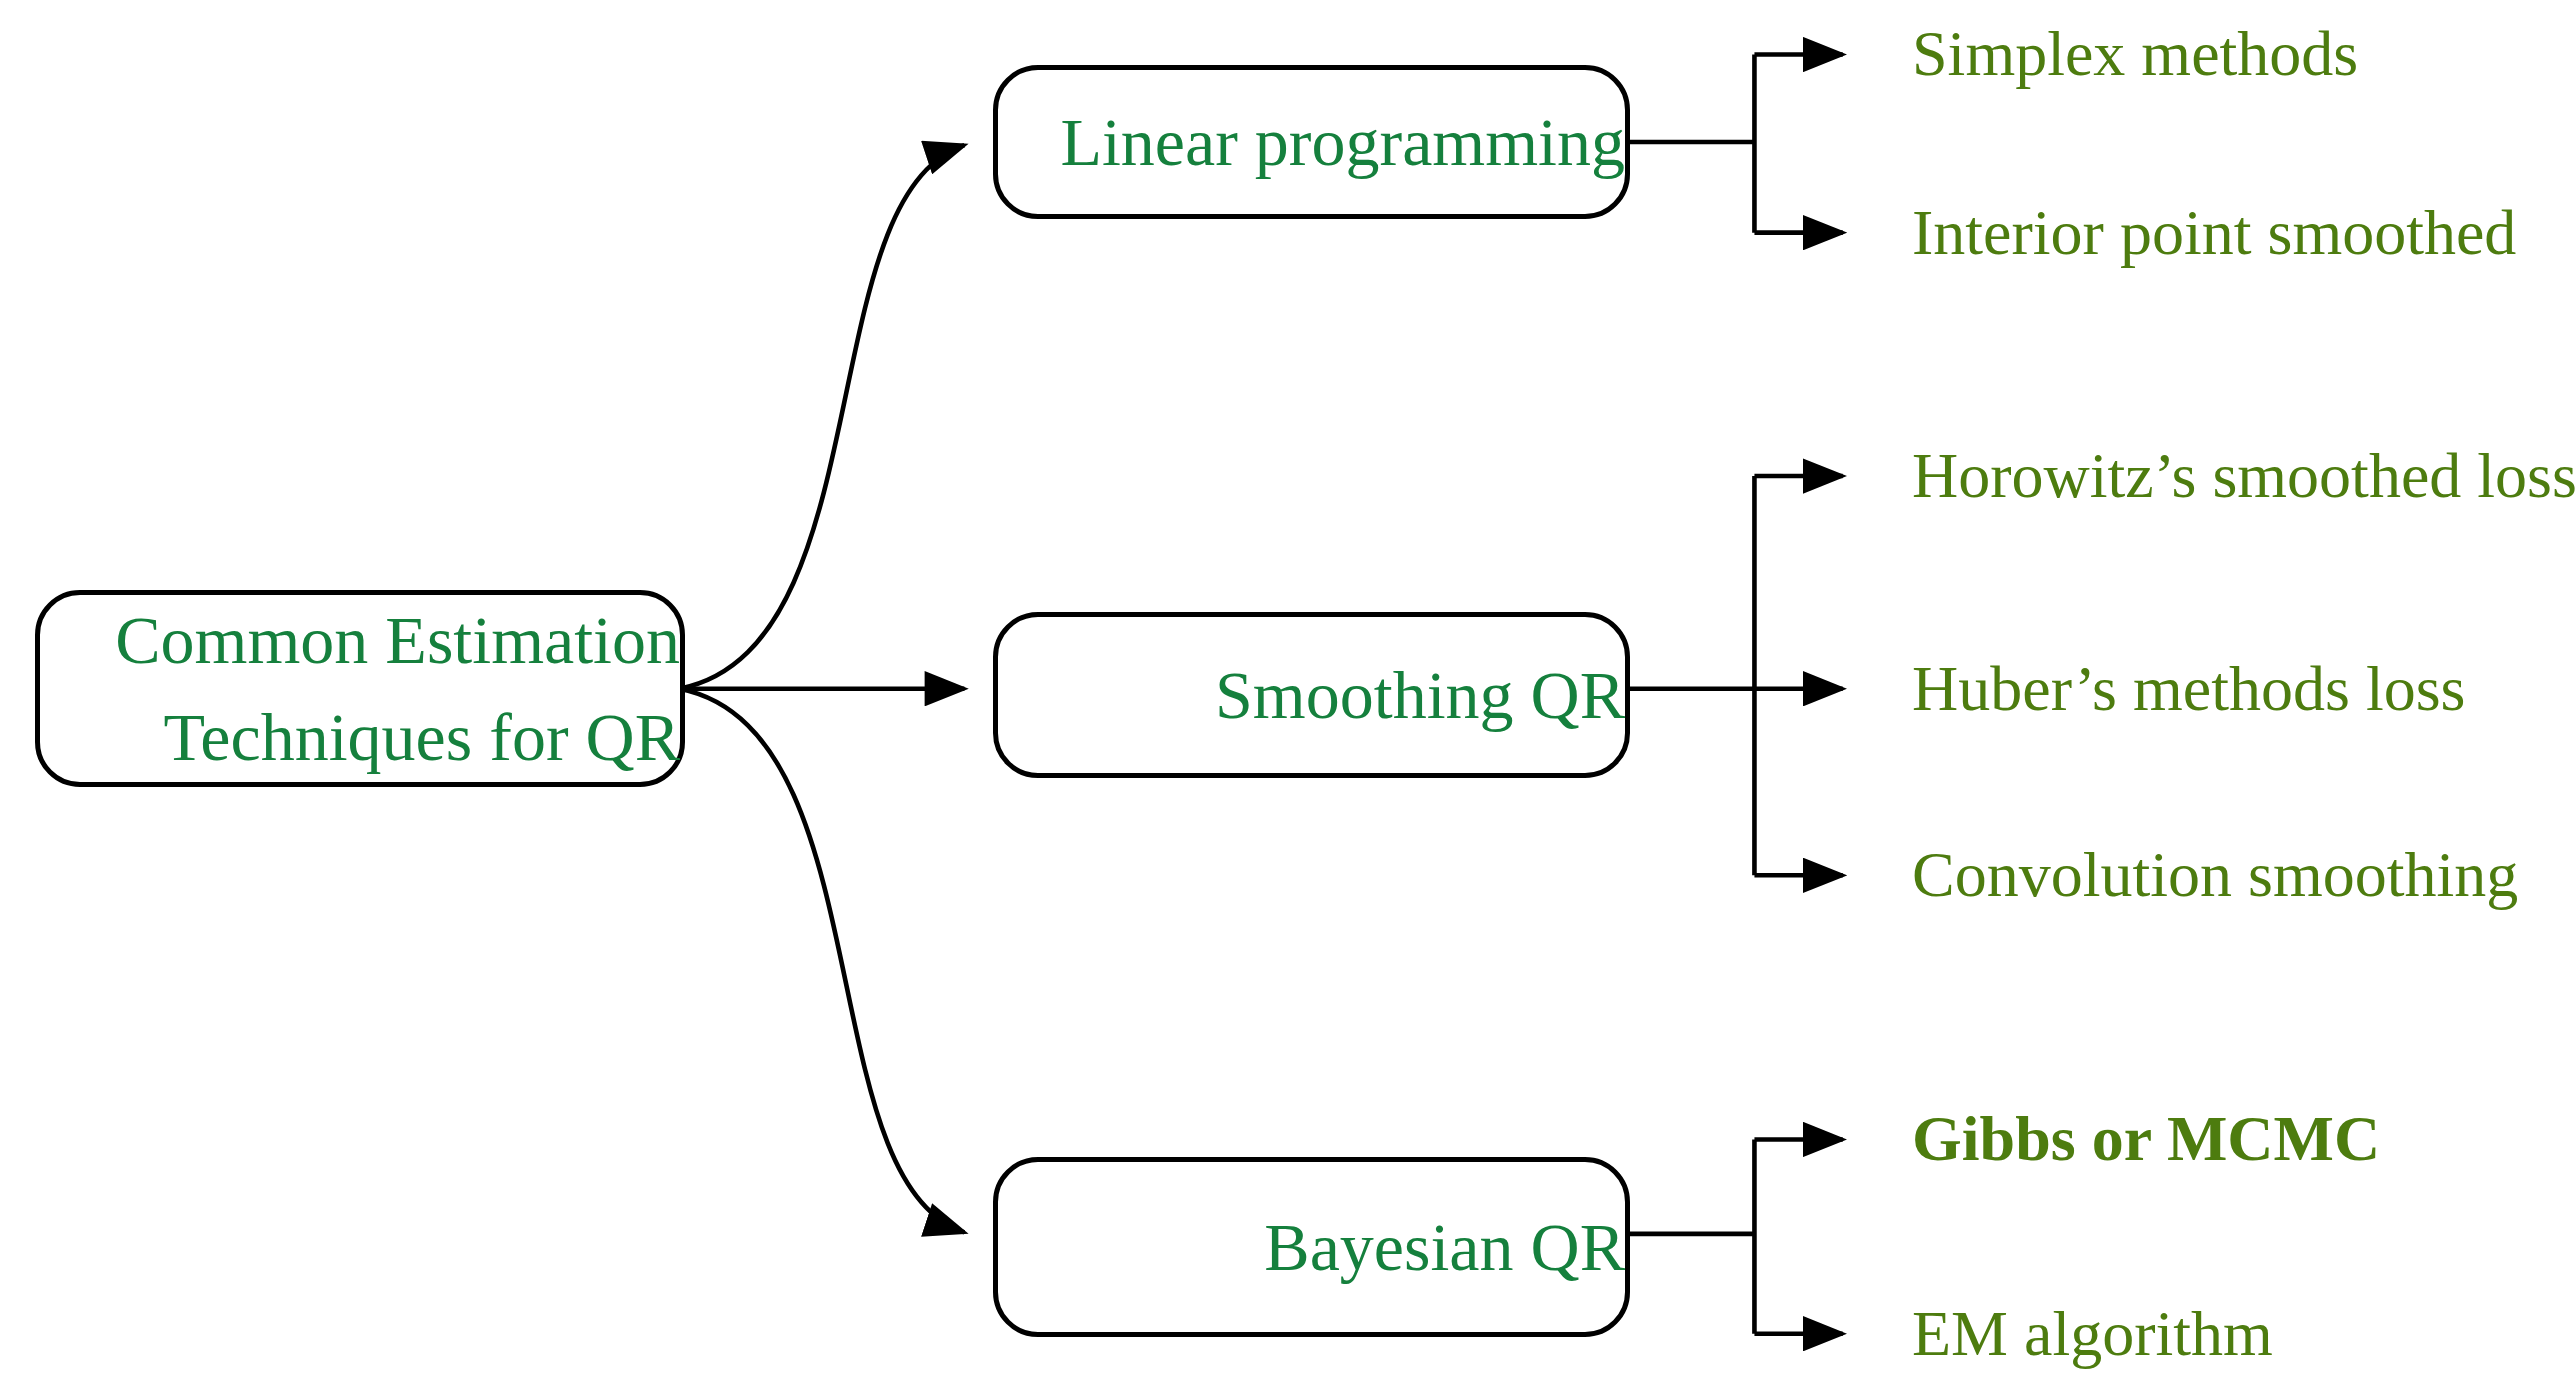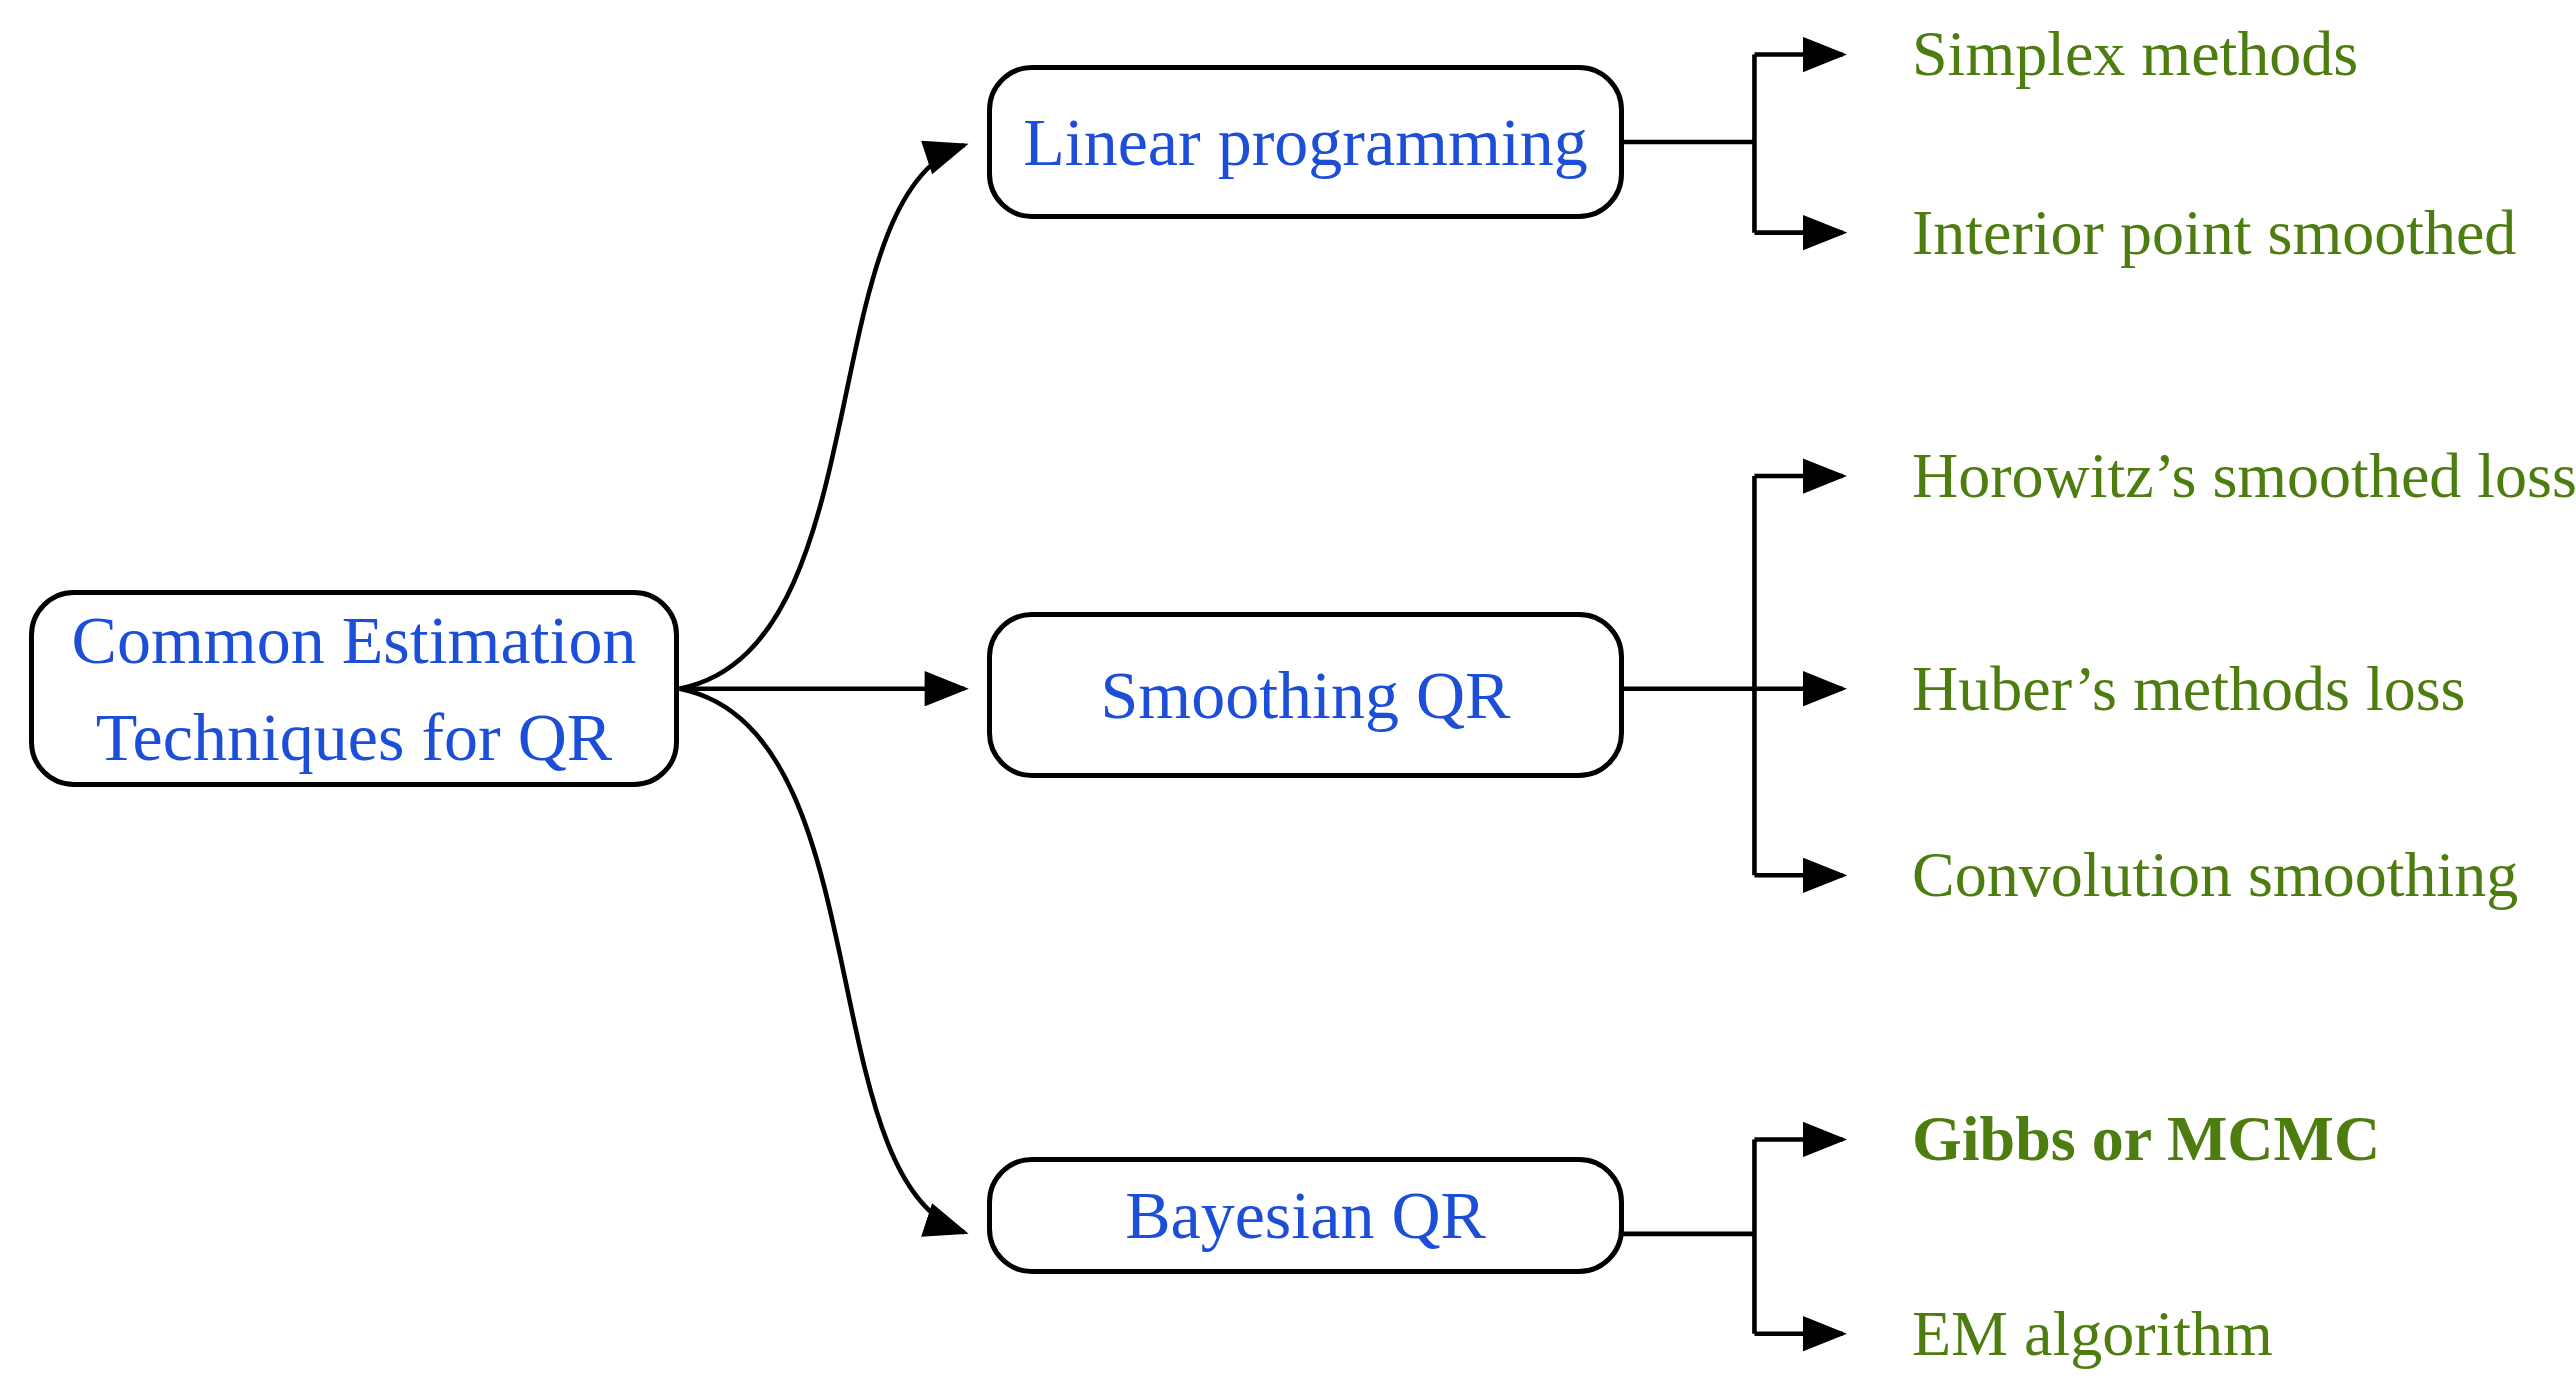--- a/index.html
+++ b/index.html
@@ -25,32 +25,33 @@
     height: 1389px;
   }
   .node {
     position: absolute;
     box-sizing: border-box;
     border: 5.4px solid #000000;
     border-radius: 45px;
     background: #ffffff;
     display: flex;
     flex-direction: column;
-    align-items: center;
+    align-items: flex-end;
     justify-content: center;
     text-align: center;
     font-size: 68px;
     line-height: 1.42;
-    color: #1d4ed8;
+    color: #15803d;
     white-space: nowrap;
+    margin-left: 6px;
   }
   .node-root   { left: 29px;   top: 590px;  width: 650px; height: 197px; }
   .node-lp     { left: 987px; top: 65px;   width: 637px; height: 154px; }
   .node-sqr    { left: 987px; top: 612px;  width: 637px; height: 166px; }
-  .node-bqr    { left: 987px; top: 1157px; width: 637px; height: 117px; }
+  .node-bqr    { left: 987px; top: 1157px; width: 637px; height: 180px; }
   .leaf {
     position: absolute;
     left: 1912px;
     height: 92px;
     line-height: 92px;
     font-size: 64px;
     color: #4d7c0f;
     white-space: nowrap;
   }
   .leaf-simplex     { top: 8.4px; }

